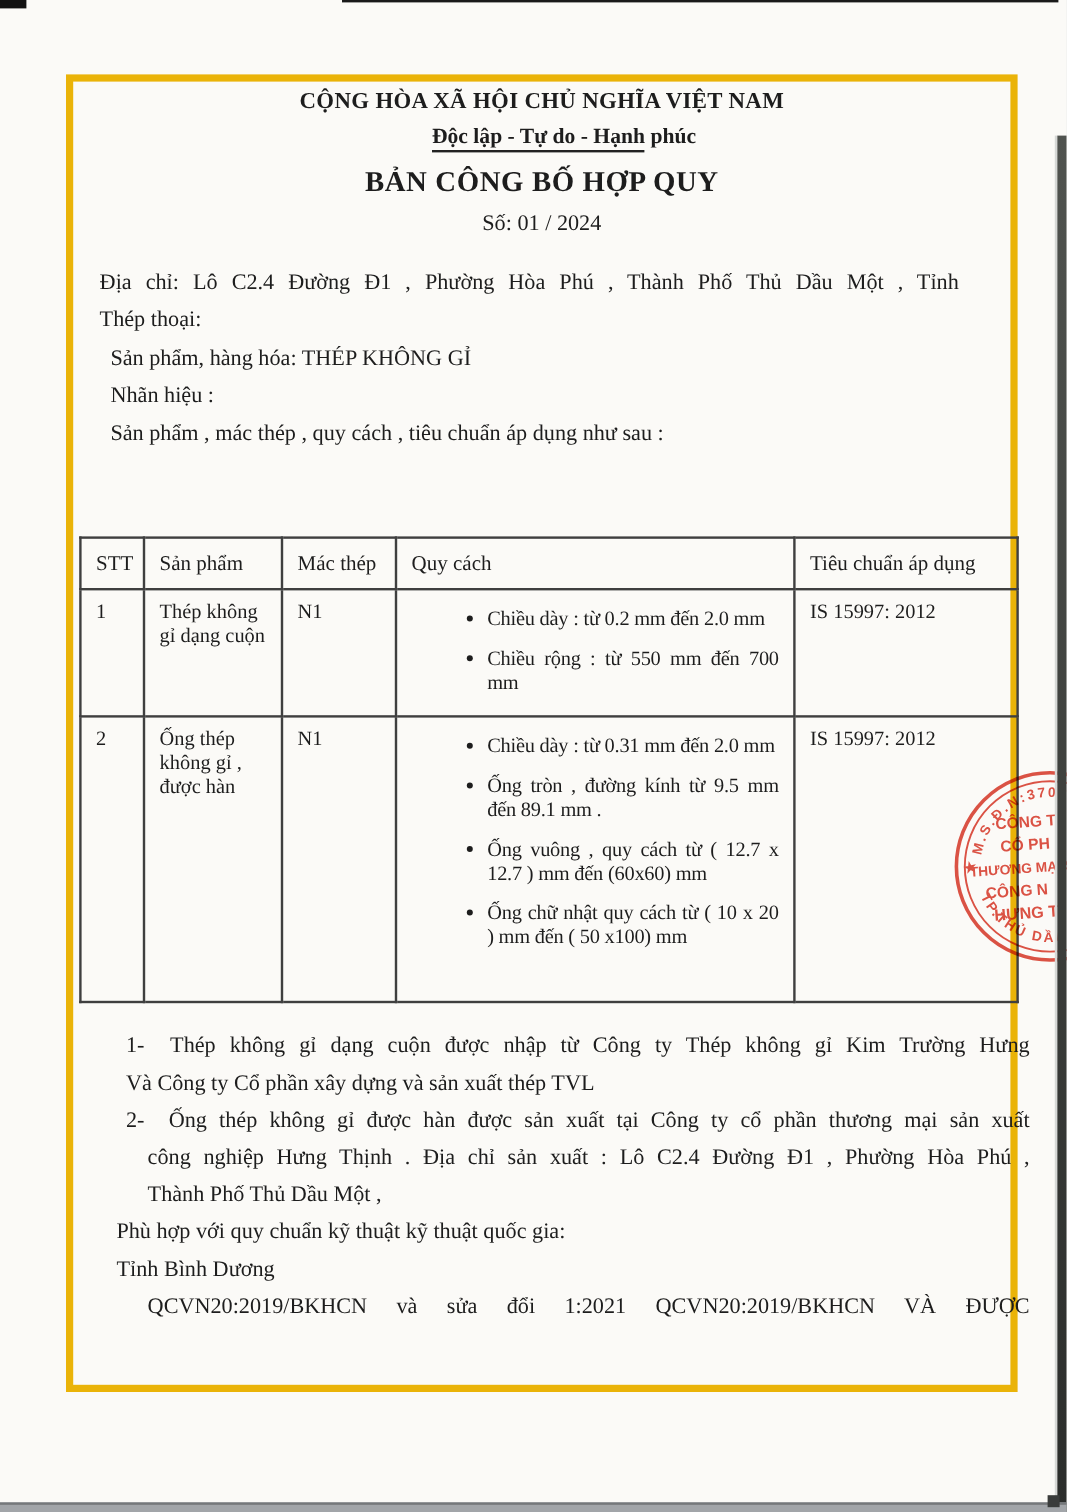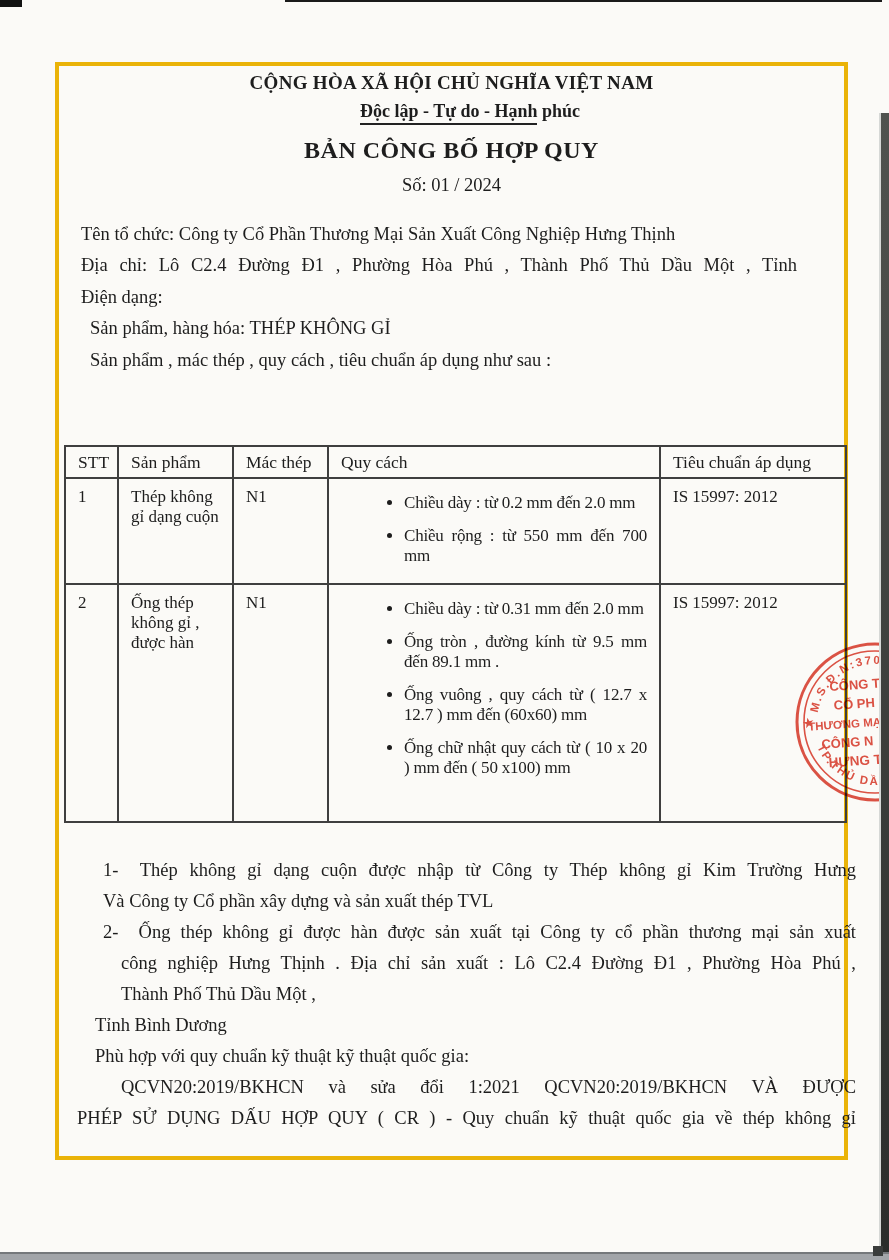--- a/index.html
+++ b/index.html
@@ -12,39 +12,39 @@
   .corner-mark { position:absolute; top:0; left:0; width:22px; height:7px; background:#121212; z-index:9; }
   .top-line    { position:absolute; top:0; left:285px; width:597px; height:2px; background:#1a1a1a; z-index:9; }
   .right-bar   { position:absolute; top:113px; right:0; width:8px; height:1147px;
                  background:linear-gradient(180deg,#50534f,#2b2d2b); border-left:2px solid #d6d8d6; z-index:10; }
   .bottom-bar  { position:absolute; bottom:0; left:0; width:100%; height:6px; background:#a2a5a9;
                  border-top:2px solid #75787b; z-index:10; }
   .corner-block{ position:absolute; right:6px; bottom:4px; width:10px; height:10px; background:#3a3c3b; z-index:11; }
 
   
   .frame { position:absolute; left:55px; top:62px; width:793px; height:1098px;
-           border:4px solid #eab308; box-sizing:border-box; }
+           border:6px solid #eab308; box-sizing:border-box; }
 
   .doc-header { position:absolute; top:6px; left:0; width:100%; text-align:center; }
   .republic   { font-size:19px; font-weight:bold; letter-spacing:.3px; }
   .motto      { font-size:18px; font-weight:bold; margin-top:7px; }
   .motto .u   { border-bottom:2px solid #222; padding-bottom:2px;margin-left:37px; }
   .doc-title  { font-size:24px; font-weight:bold; margin-top:15px; letter-spacing:.5px; }
   .doc-number { font-size:18.5px; margin-top:11px; }
 
   .info { position:absolute; top:153px; left:22px; width:716px; font-size:18.5px; line-height:31.4px; }
   .addr1 { text-align:justify; text-align-last:justify; }
   .ind   { margin-left:9px; }
   .bold  { font-weight:normal; }
 
   table.tbl { position:absolute; top:379px; left:5px; width:781px; border-collapse:collapse;
               table-layout:fixed; font-size:17px; }
   .tbl th, .tbl td { border:2px solid #3f3f3f; text-align:left; font-weight:normal;
               padding:8px 10px 4px 12px; box-sizing:border-box; }
-  .tbl thead tr { height:32px; }
+  .tbl thead tr { height:43px; }
   .tbl tr.r1 { height:94px; }
   .tbl tr.r2 { height:238px; }
   .tbl th { vertical-align:middle; font-size:17.5px; padding-top:4px; }
   .tbl td { vertical-align:top; }
   .th-stt, .cell-stt { text-align:center; padding-left:4px; padding-right:4px; }
   .cell-prod { text-align:justify; text-align-last:left; padding-right:10px;border-radius:25px; }
   ul.specs { margin:0; padding:2px 0 0 63px; }
   .specs li { margin:4px 0 13px; text-align:justify; text-align-last:left;
               letter-spacing:-0.2px; padding-right:2px;font-family:Liberation Serif, serif; }
 
@@ -70,24 +70,24 @@
   <div class="frame">
 
     <div class="doc-header">
       <div class="republic">CỘNG HÒA XÃ HỘI CHỦ NGHĨA VIỆT NAM</div>
       <div class="motto"><span class="u">Độc lập - Tự do - Hạnh</span><span> phúc</span></div>
       <div class="doc-title">BẢN CÔNG BỐ HỢP QUY</div>
       <div class="doc-number">Số: 01 / 2024</div>
     </div>
 
     <div class="info">
-      <div>Tên tổ chức: Công ty Cổ Phần Thương Mại Sản Xuất Công Nghiệp Hưng Thịnh</div>
       <div class="addr1">Địa chỉ: Lô C2.4 Đường Đ1 , Phường Hòa Phú , Thành Phố Thủ Dầu Một , Tỉnh</div>
-      <div>Điện dạng:</div>
+      <div>Thép thoại:</div>
       <div class="ind"><span>Sản phẩm, hàng hóa: </span><span class="bold">THÉP KHÔNG GỈ</span></div>
+      <div class="ind">Nhãn hiệu :</div>
       <div class="ind">Sản phẩm , mác thép , quy cách , tiêu chuẩn áp dụng như sau :</div>
     </div>
 
     <table class="tbl">
       <colgroup>
         <col style="width:53px">
           <col style="width:115px">
           <col style="width:95px">
           <col style="width:332px">
           <col style="width:186px">
@@ -130,24 +130,23 @@
         </tr>
       </tbody>
     </table>
 
     <div class="notes">
       <div class="jl pl26"><span class="mk">1-</span> <span>Thép không gỉ dạng cuộn được nhập từ Công ty Thép không gỉ Kim Trường Hưng</span></div>
       <div class="pl26">Và Công ty Cổ phần xây dựng và sản xuất thép TVL</div>
       <div class="jl pl26"><span class="mk">2-</span> <span>Ống thép không gỉ được hàn được sản xuất tại Công ty cổ phần thương mại sản xuất</span></div>
       <div class="jl pl44">công nghiệp Hưng Thịnh . Địa chỉ sản xuất : Lô C2.4 Đường Đ1 , Phường Hòa Phú ,</div>
       <div class="pl44">Thành Phố Thủ Dầu Một ,</div>
+      <div class="pl18">Phù hợp với quy chuẩn kỹ thuật kỹ thuật quốc gia:</div>
       <div class="pl18">Tỉnh Bình Dương</div>
-      <div class="pl18">Phù hợp với quy chuẩn kỹ thuật kỹ thuật quốc gia:</div>
       <div class="jl pl44">QCVN20:2019/BKHCN và sửa đổi 1:2021 QCVN20:2019/BKHCN VÀ ĐƯỢC</div>
-      <div class="jl">PHÉP SỬ DỤNG DẤU HỢP QUY ( CR ) -  Quy chuẩn kỹ thuật quốc gia về thép không gỉ</div>
     </div>
 
   </div>
 
   <svg class="stamp" width="190" height="190" viewBox="0 0 190 190">
     <g stroke="#dd4a3c" fill="none">
       <circle cx="95" cy="95" r="78" stroke-width="3"></circle>
       <circle cx="95" cy="95" r="71" stroke-width="1.6"></circle>
     </g>
     <defs>

